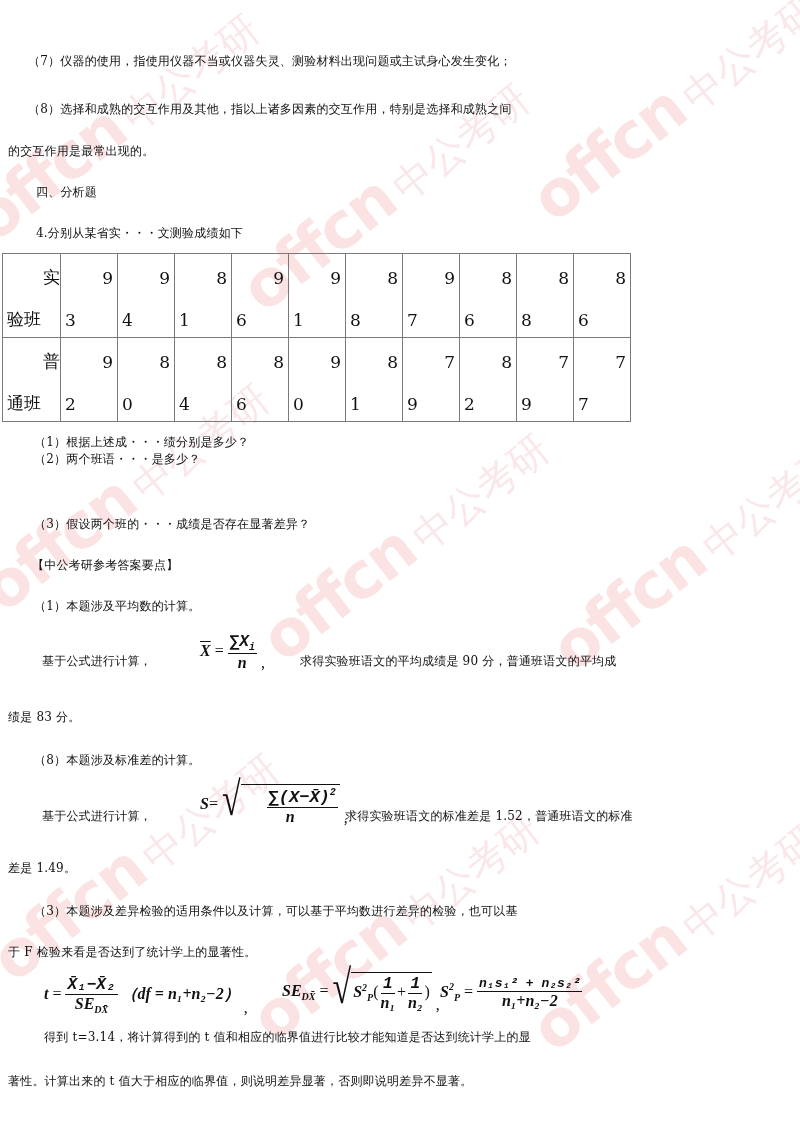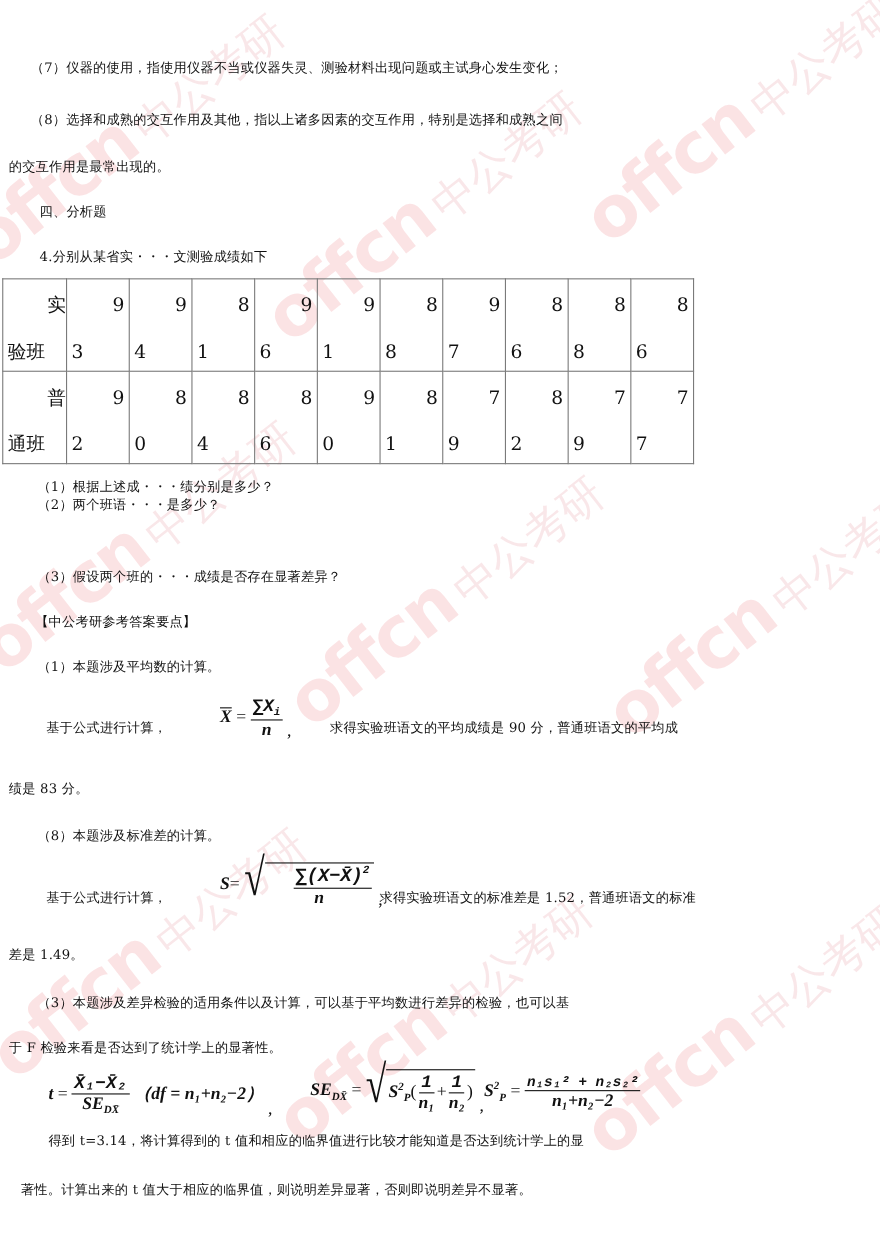--- a/index.html
+++ b/index.html
@@ -240,15 +240,15 @@
   <div class="formula" style="left:440px; top:976px;">
     <span>S</span><sup class="small">2</sup><sub class="small">P</sub>
     <span class="upright">=</span>
     <span class="frac">
       <span class="num" style="font-size:13px;">n₁s₁² + n₂s₂²</span>
       <span class="den">n₁+n₂−2</span>
     </span>
   </div>
 
   <div class="line" style="left:44px; top:1026px;">得到 t=3.14，将计算得到的 t 值和相应的临界值进行比较才能知道是否达到统计学上的显</div>
-  <div class="line noindent" style="top:1070px;margin-left:11px;">著性。计算出来的 t 值大于相应的临界值，则说明差异显著，否则即说明差异不显著。</div>
+  <div class="line noindent" style="top:1070px;">著性。计算出来的 t 值大于相应的临界值，则说明差异显著，否则即说明差异不显著。</div>
 
 </div>
 
 </body></html>

